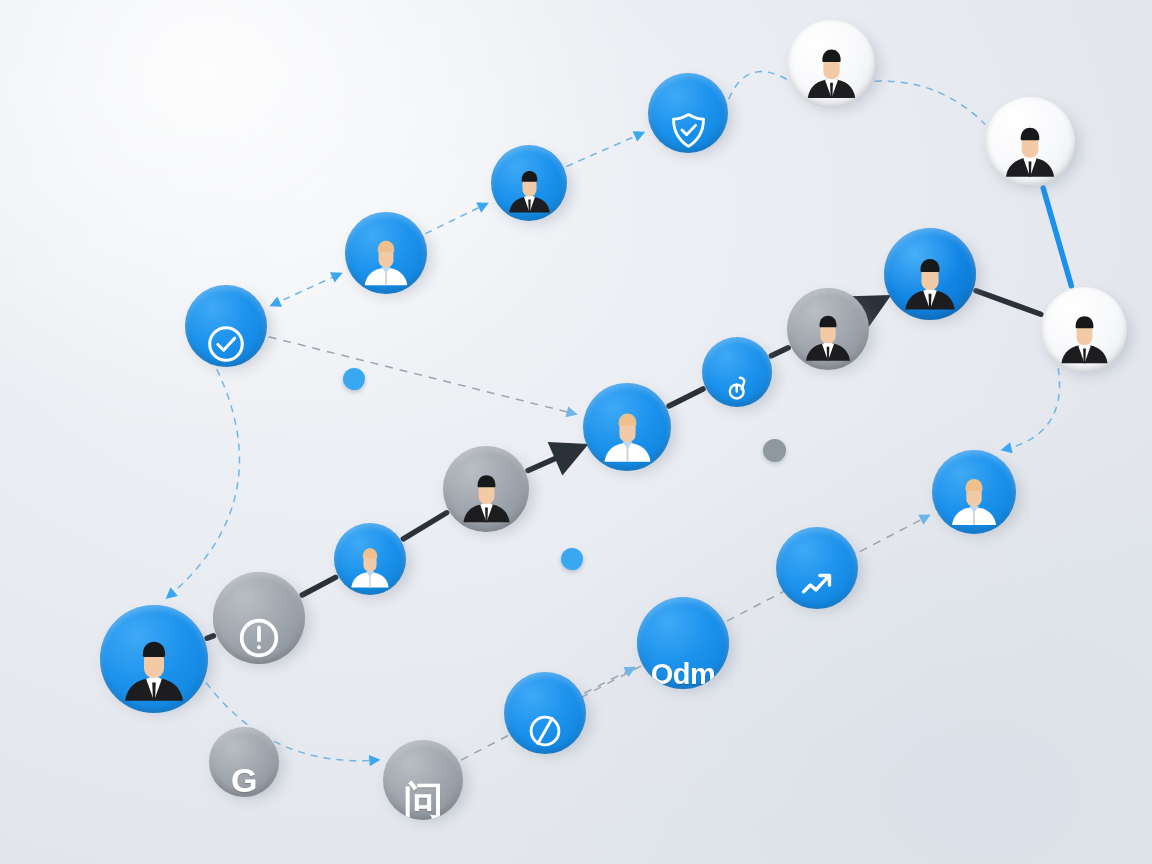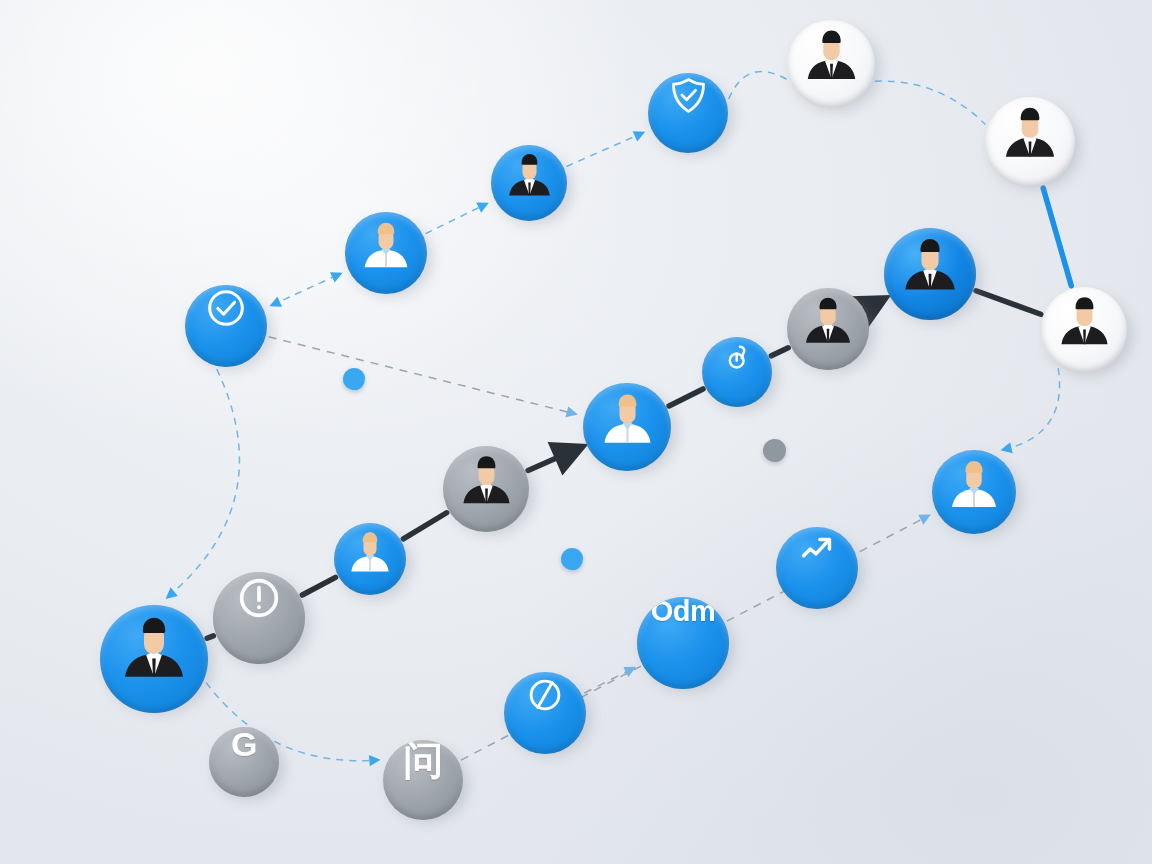--- a/index.html
+++ b/index.html
@@ -43,21 +43,21 @@
     align-items: center;
     justify-content: center;
     z-index: 3;
     box-sizing: border-box;
   }
   .node .face {
     position: absolute;
     inset: 0;
     border-radius: 50%;
     display: flex;
-    align-items: flex-start;
+    align-items: flex-end;
     justify-content: center;
     overflow: hidden;
   }
   .node.blue .face {
     background: radial-gradient(circle at 34% 28%, #3fa9f5 0%, #1a91ec 48%, #0d7fd6 100%);
   }
   .node.blue-deep .face {
     background: radial-gradient(circle at 34% 28%, #49b0f8 0%, #1285e4 50%, #0a6fc2 100%);
   }
   .node.gray .face {

